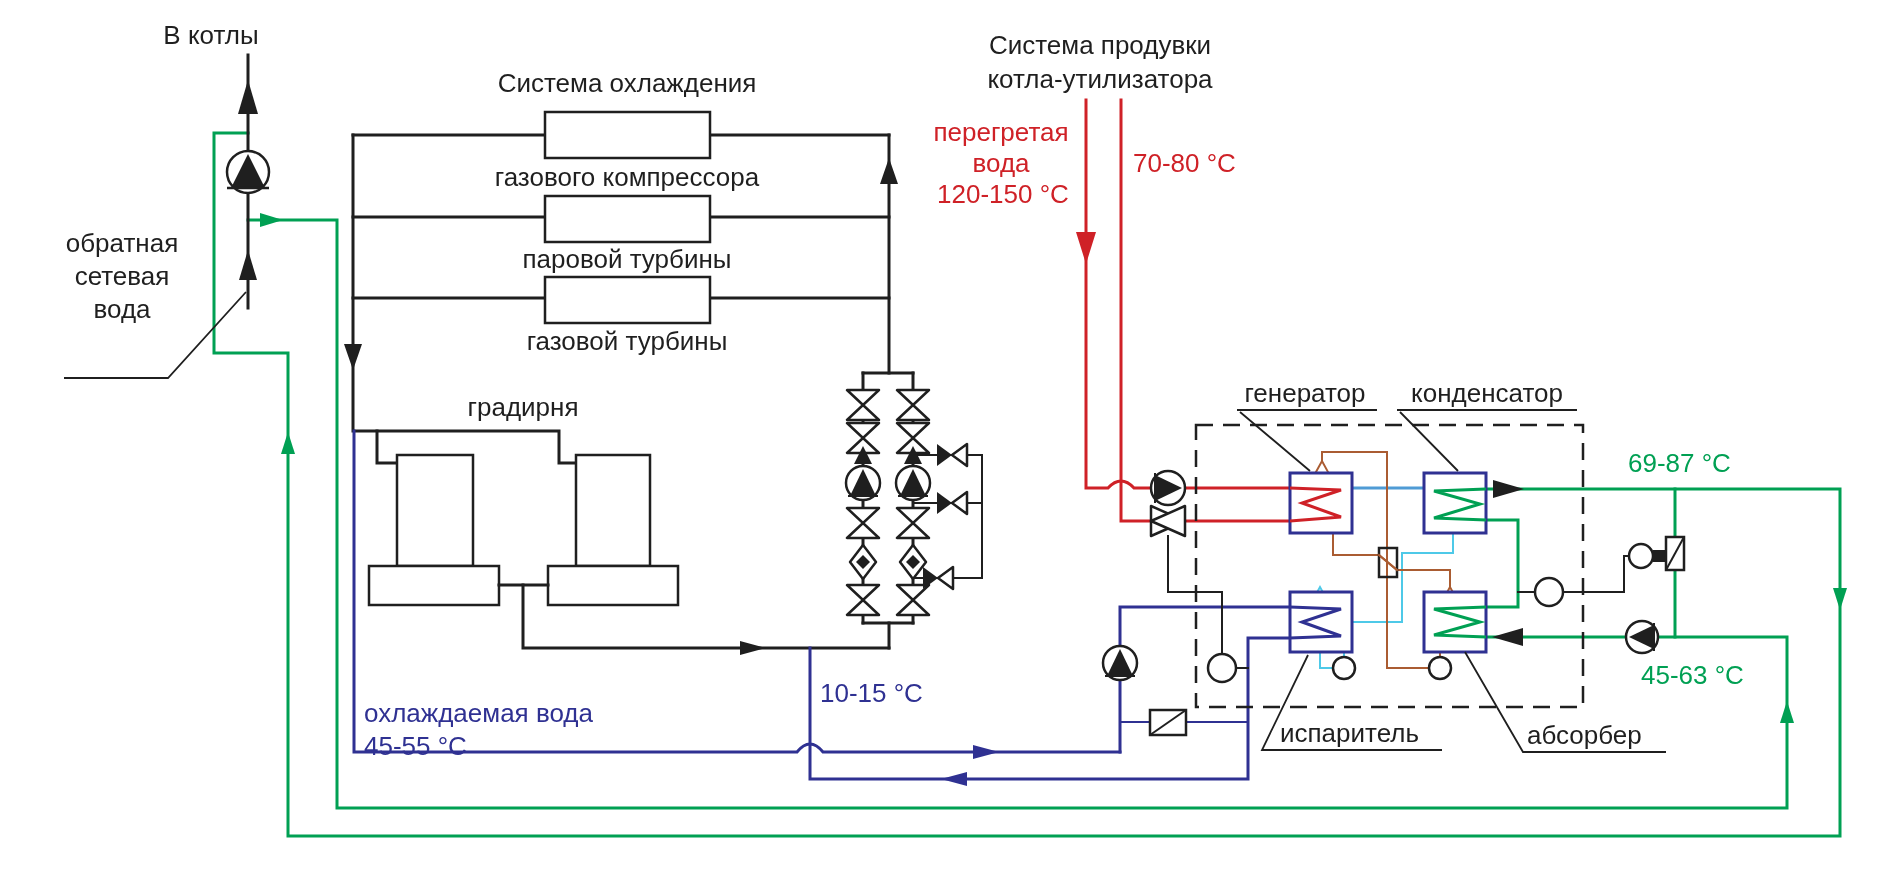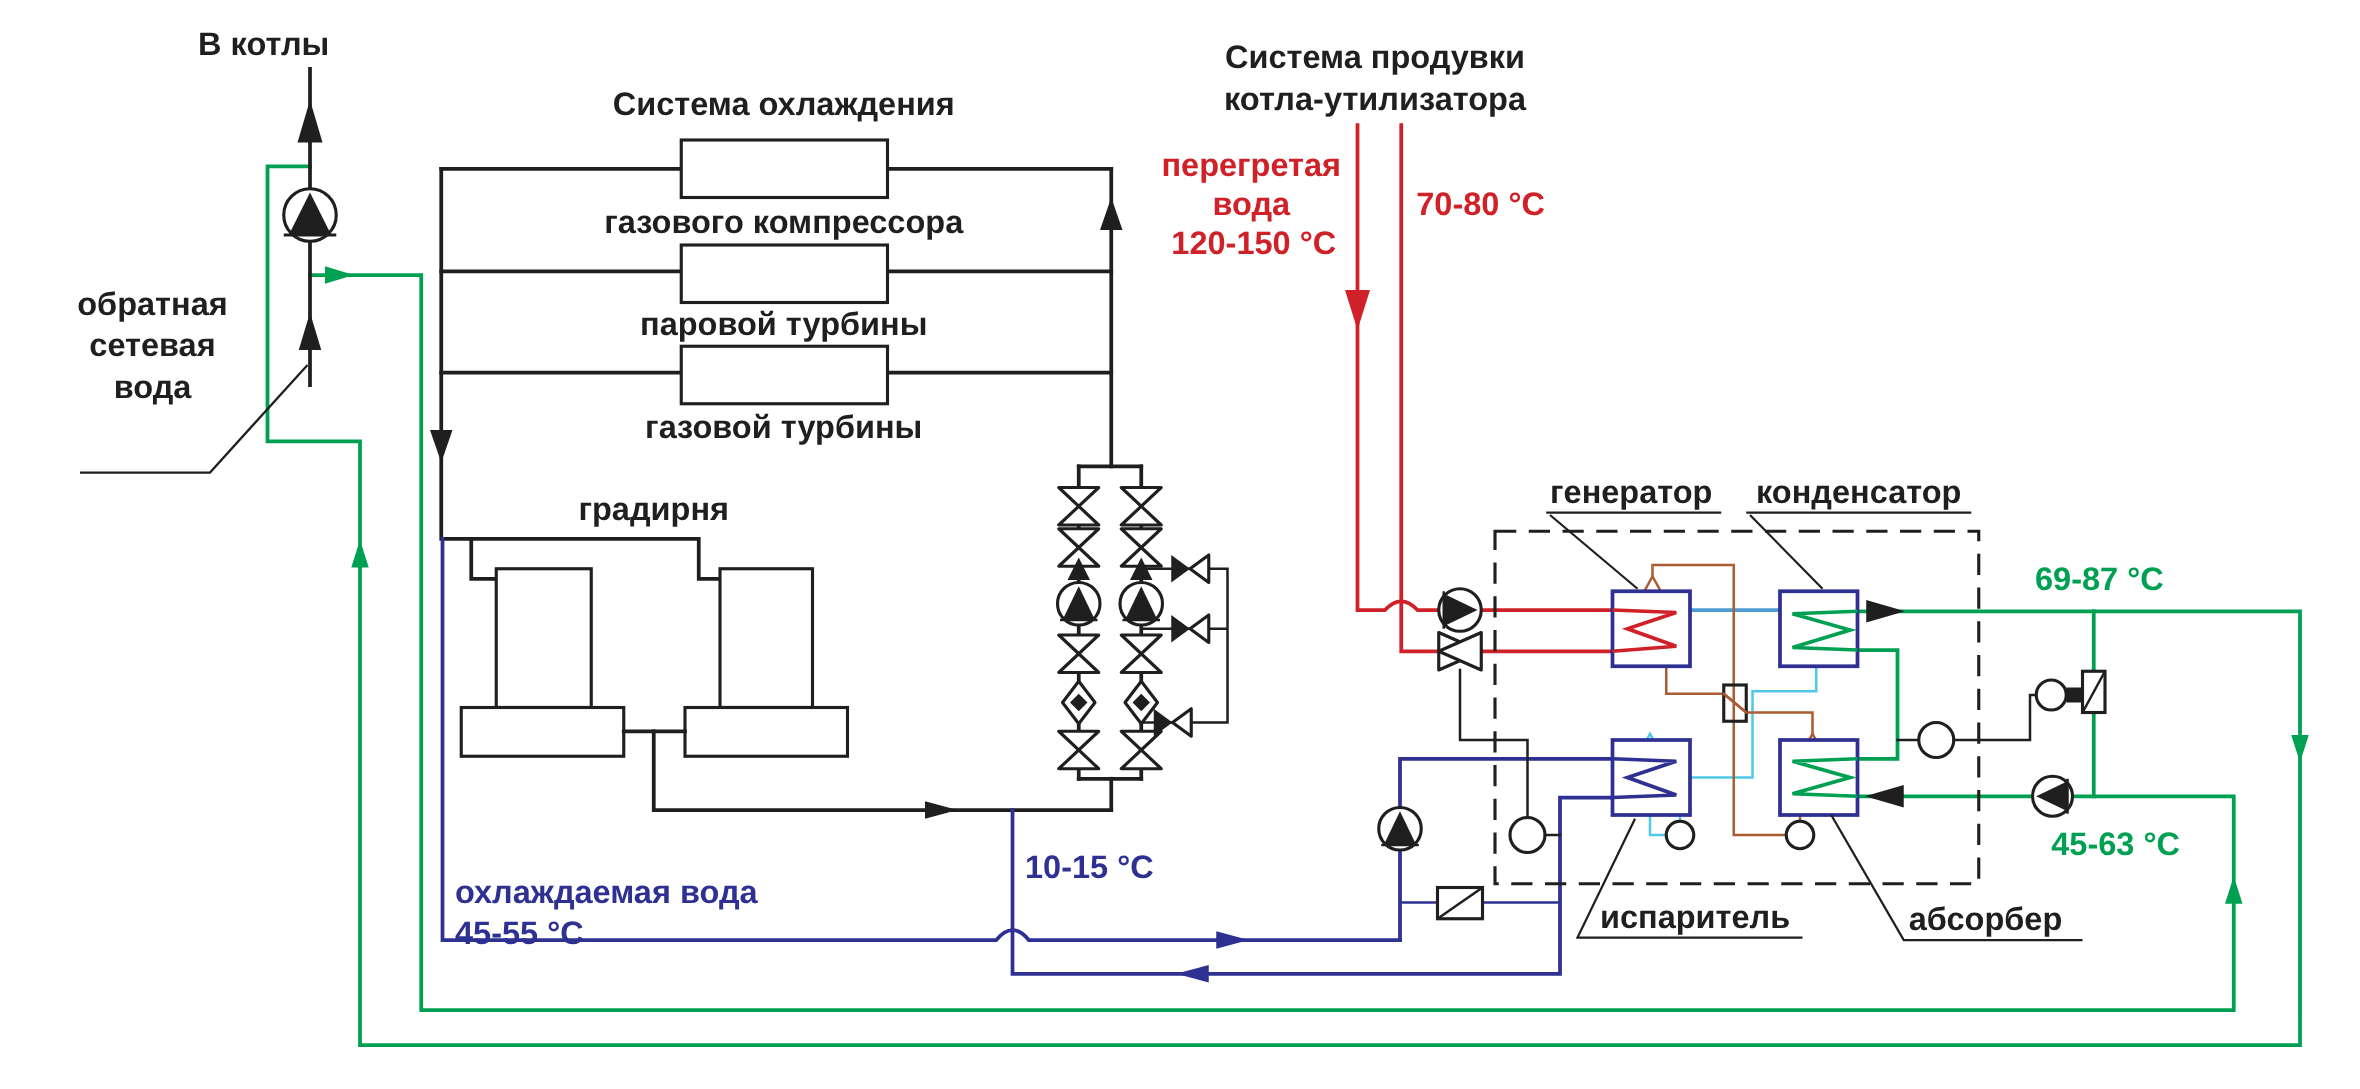--- a/index.html
+++ b/index.html
@@ -1,16 +1,16 @@
 <!DOCTYPE html>
 <html style="--green: #00a053; --red: #cf2127; --navy: #2f3192; --cyan: #4ec9e8; --blue: #4f9bd5; --brown: #aa5c32; --black: #1f1f1f;"><head>
 <meta charset="utf-8">
 <style>
   html,body{margin:0;padding:0;background:#fff;}
-  .stage{width:1544px;height:871px;position:relative;background:#fff;font-weight:bold;}
+  .stage{width:1544px;height:871px;position:relative;background:#fff;}
   svg{display:block;}
   text{font-family:"Liberation Sans","DejaVu Sans",sans-serif;font-size:26px;fill:var(--black);}
   .mid{text-anchor:middle;}
   .tg{fill:var(--green);} .tr{fill:var(--red);} .tn{fill:var(--navy);}
   .pipe{fill:none;stroke-width:3;stroke-linecap:square;stroke-linejoin:miter;}
   .thin{fill:none;stroke-width:2;stroke-linecap:square;}
   .sg{stroke:var(--green);} .sr{stroke:var(--red);} .sn{stroke:var(--navy);}
   .sk{stroke:var(--black);} .sc{stroke:var(--cyan);} .sb{stroke:var(--blue);} .sw{stroke:var(--brown);}
   .fg{fill:var(--green);} .fr{fill:var(--red);} .fn{fill:var(--navy);}
   .fk{fill:var(--black);}

